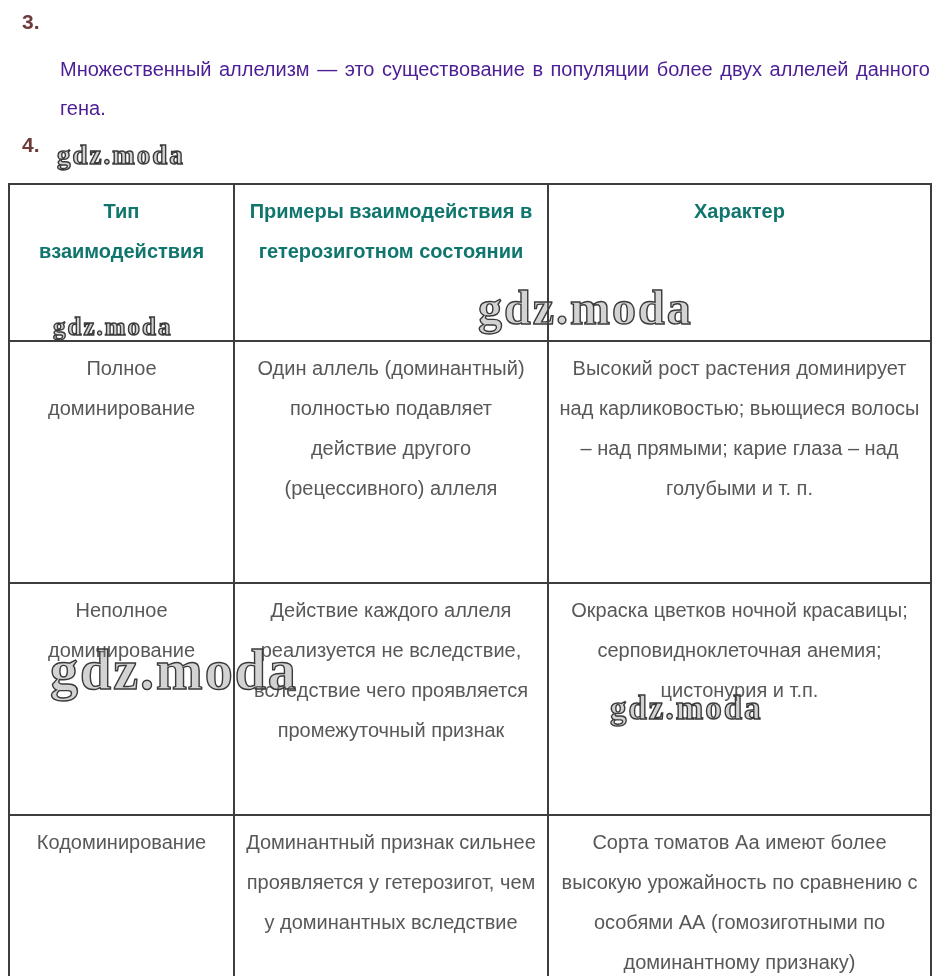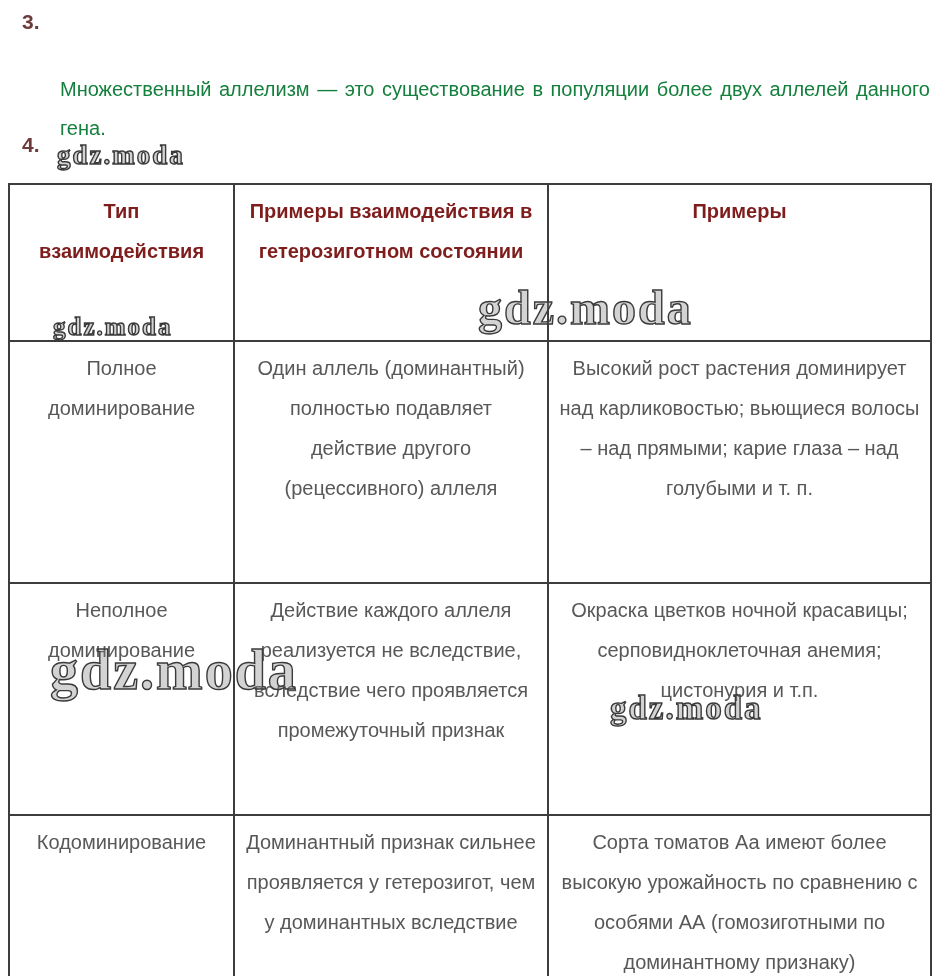--- a/index.html
+++ b/index.html
@@ -25,23 +25,22 @@
   }
   #num3 { top: 10px; }
   #num4 { top: 133px; }
   .paragraph {
     position: absolute;
     left: 60px;
     top: 50px;
     width: 870px;
     font-size: 20px;
     line-height: 39px;
-    color: #15803d;
+    color: #4c1d95;
     text-align: justify;
-    margin-top: 20px;
   }
   table.main-table {
     position: absolute;
     left: 8px;
     top: 183px;
     width: 922px;
     border-collapse: collapse;
     table-layout: fixed;
   }
   table.main-table col.c1 { width: 225px; }
@@ -50,21 +49,21 @@
   table.main-table th,
   table.main-table td {
     border: 2px solid #3d3d3d;
     vertical-align: top;
     text-align: center;
     padding: 6px 10px 8px 10px;
     font-size: 20px;
     line-height: 40px;
   }
   table.main-table th {
-    color: #7f1d1d;
+    color: #0f766e;
     font-weight: bold;
     height: 157px;
   }
   table.main-table td {
     color: #585858;
     font-weight: normal;
   }
   tr.r1 td { height: 242px; text-align: center; }
   tr.r2 td { height: 232px; margin-top: 20px; }
   tr.r3 td { height: 196px; }
@@ -100,21 +99,21 @@
   <table class="main-table">
     <colgroup>
       <col class="c1">
         <col class="c2">
         <col class="c3">
     </colgroup>
     <thead>
       <tr>
         <th>Тип взаимодействия</th>
         <th>Примеры взаимодействия в гетерозиготном состоянии</th>
-        <th>Примеры</th>
+        <th>Характер</th>
       </tr>
     </thead>
     <tbody>
       <tr class="r1">
         <td>Полное доминирование</td>
         <td>Один аллель (доминантный) полностью подавляет действие другого (рецессивного) аллеля</td>
         <td>Высокий рост растения доминирует над карликовостью; вьющиеся волосы – над прямыми; карие глаза – над голубыми и т. п.</td>
       </tr>
       <tr class="r2">
         <td>Неполное доминирование</td>

